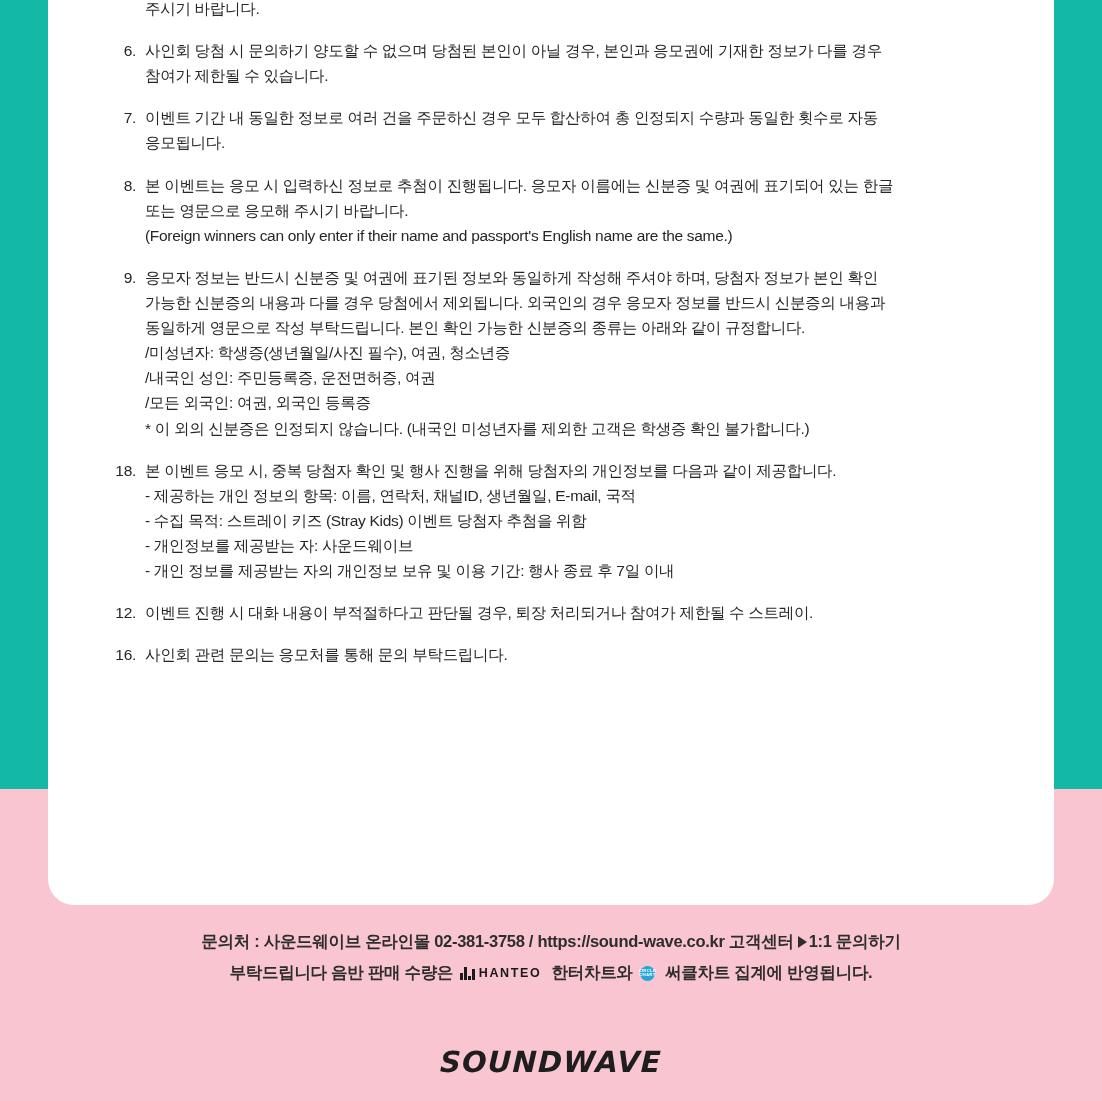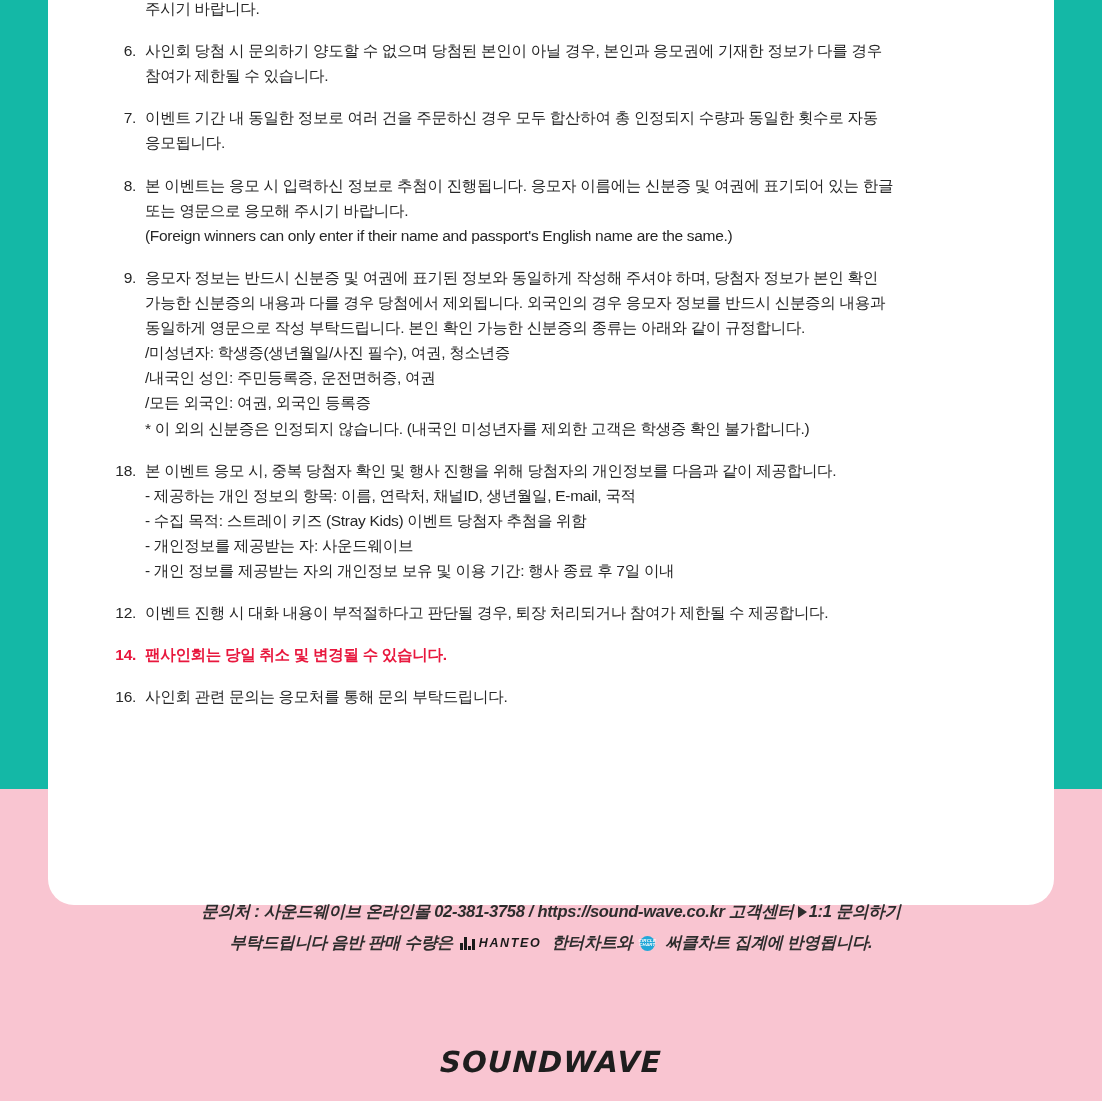--- a/index.html
+++ b/index.html
@@ -77,24 +77,23 @@
   .term.first {
     margin-top: -4px;
   }
   .term.cont .num { visibility: hidden; }
 
   
   .footer {
     position: absolute;
     left: 0;
     right: 0;
-    top: 896px;
+    top: 926px;
     text-align: center;
     color: #2d2d2d;
-    font-style: italic;
   }
   .footer-line {
     font-size: 16.5px;
     line-height: 1.85;
     letter-spacing: -0.3px;
     font-weight: bold;
   }
   .inline-ico {
     display: inline-flex;
     align-items: center;
@@ -215,28 +214,24 @@
           <span class="body">본 이벤트 응모 시, 중복 당첨자 확인 및 행사 진행을 위해 당첨자의 개인정보를 다음과 같이 제공합니다.
  - 제공하는 개인 정보의 항목: 이름, 연락처, 채널ID, 생년월일, E-mail, 국적
  - 수집 목적: 스트레이 키즈 (Stray Kids) 이벤트 당첨자 추첨을 위함
  - 개인정보를 제공받는 자: 사운드웨이브
  - 개인 정보를 제공받는 자의 개인정보 보유 및 이용 기간: 행사 종료 후 7일 이내</span>
         </li>
 
 
         <li class="term">
           <span class="num">12.</span>
-          <span class="body">이벤트 진행 시 대화 내용이 부적절하다고 판단될 경우, 퇴장 처리되거나 참여가 제한될 수 제공합니다.</span>
-        </li>
-
-
-        <li class="term red">
-          <span class="num">14.</span>
-          <span class="body">팬사인회는 당일 취소 및 변경될 수 있습니다.</span>
-        </li>
+          <span class="body">이벤트 진행 시 대화 내용이 부적절하다고 판단될 경우, 퇴장 처리되거나 참여가 제한될 수 스트레이.</span>
+        </li>
+
+
 
 
         <li class="term">
           <span class="num">16.</span>
           <span class="body">사인회 관련 문의는 응모처를 통해 문의 부탁드립니다.</span>
         </li>
 
       </ol>
     </div>
   </div>

